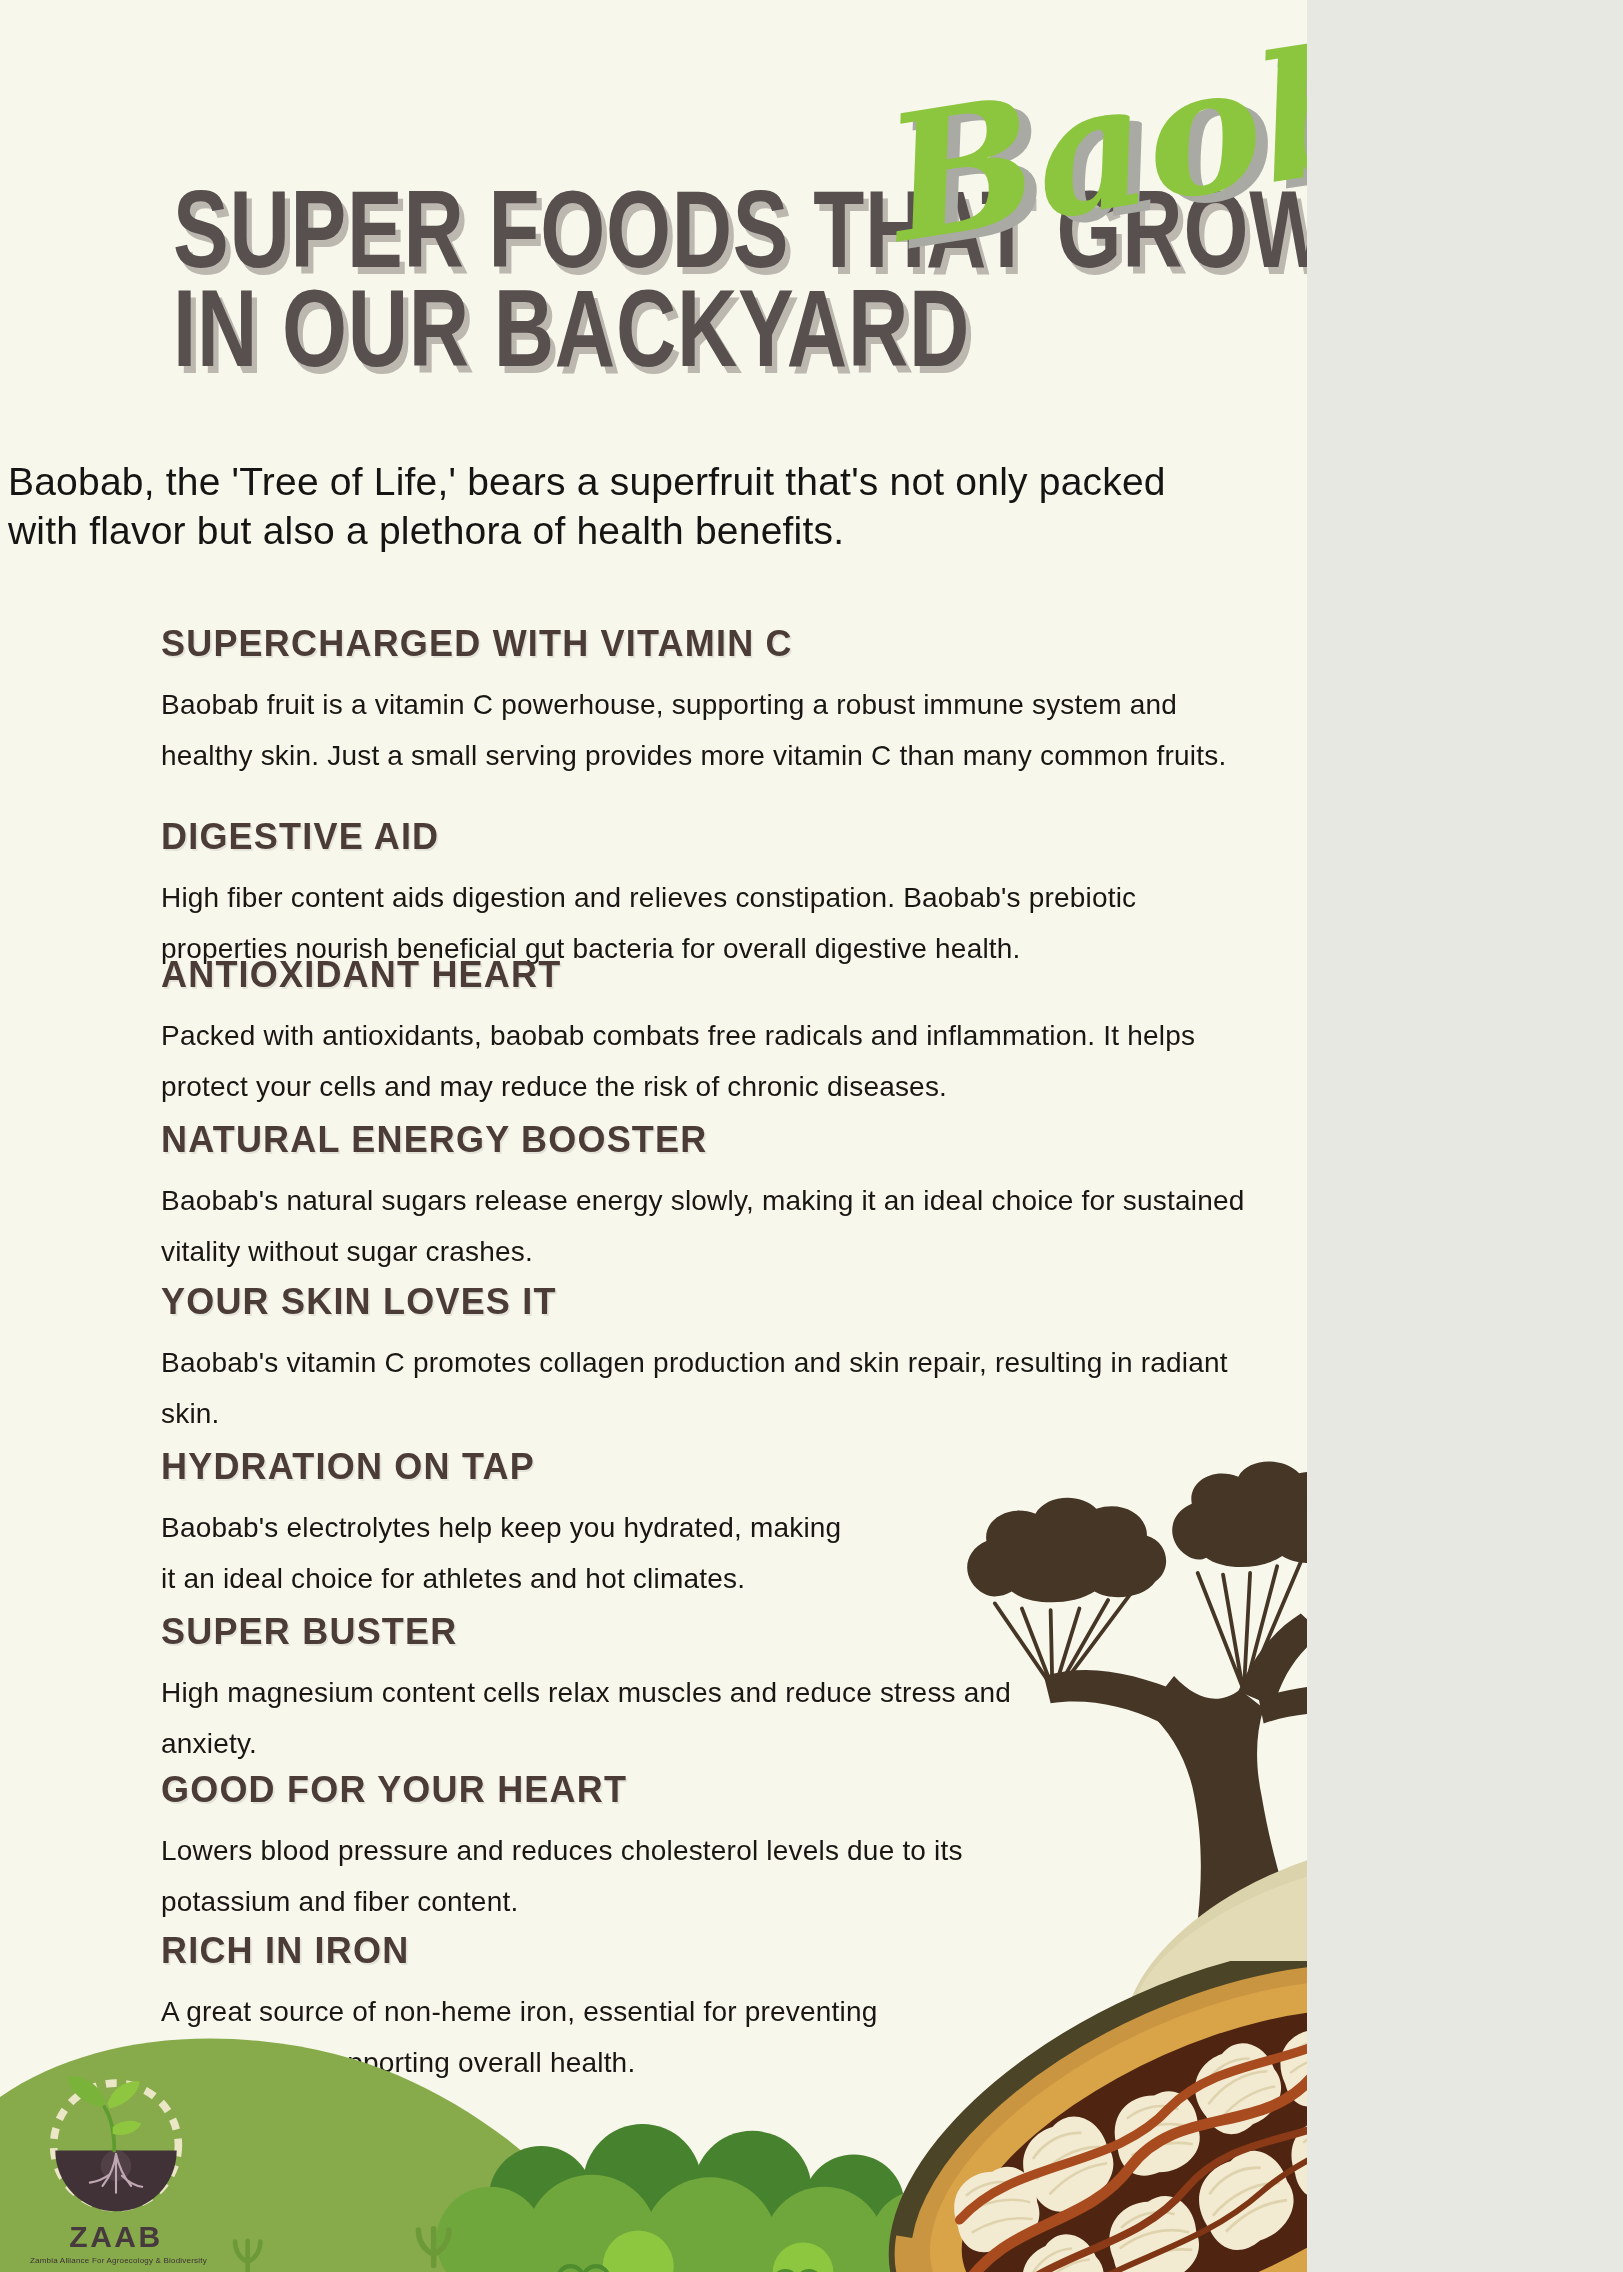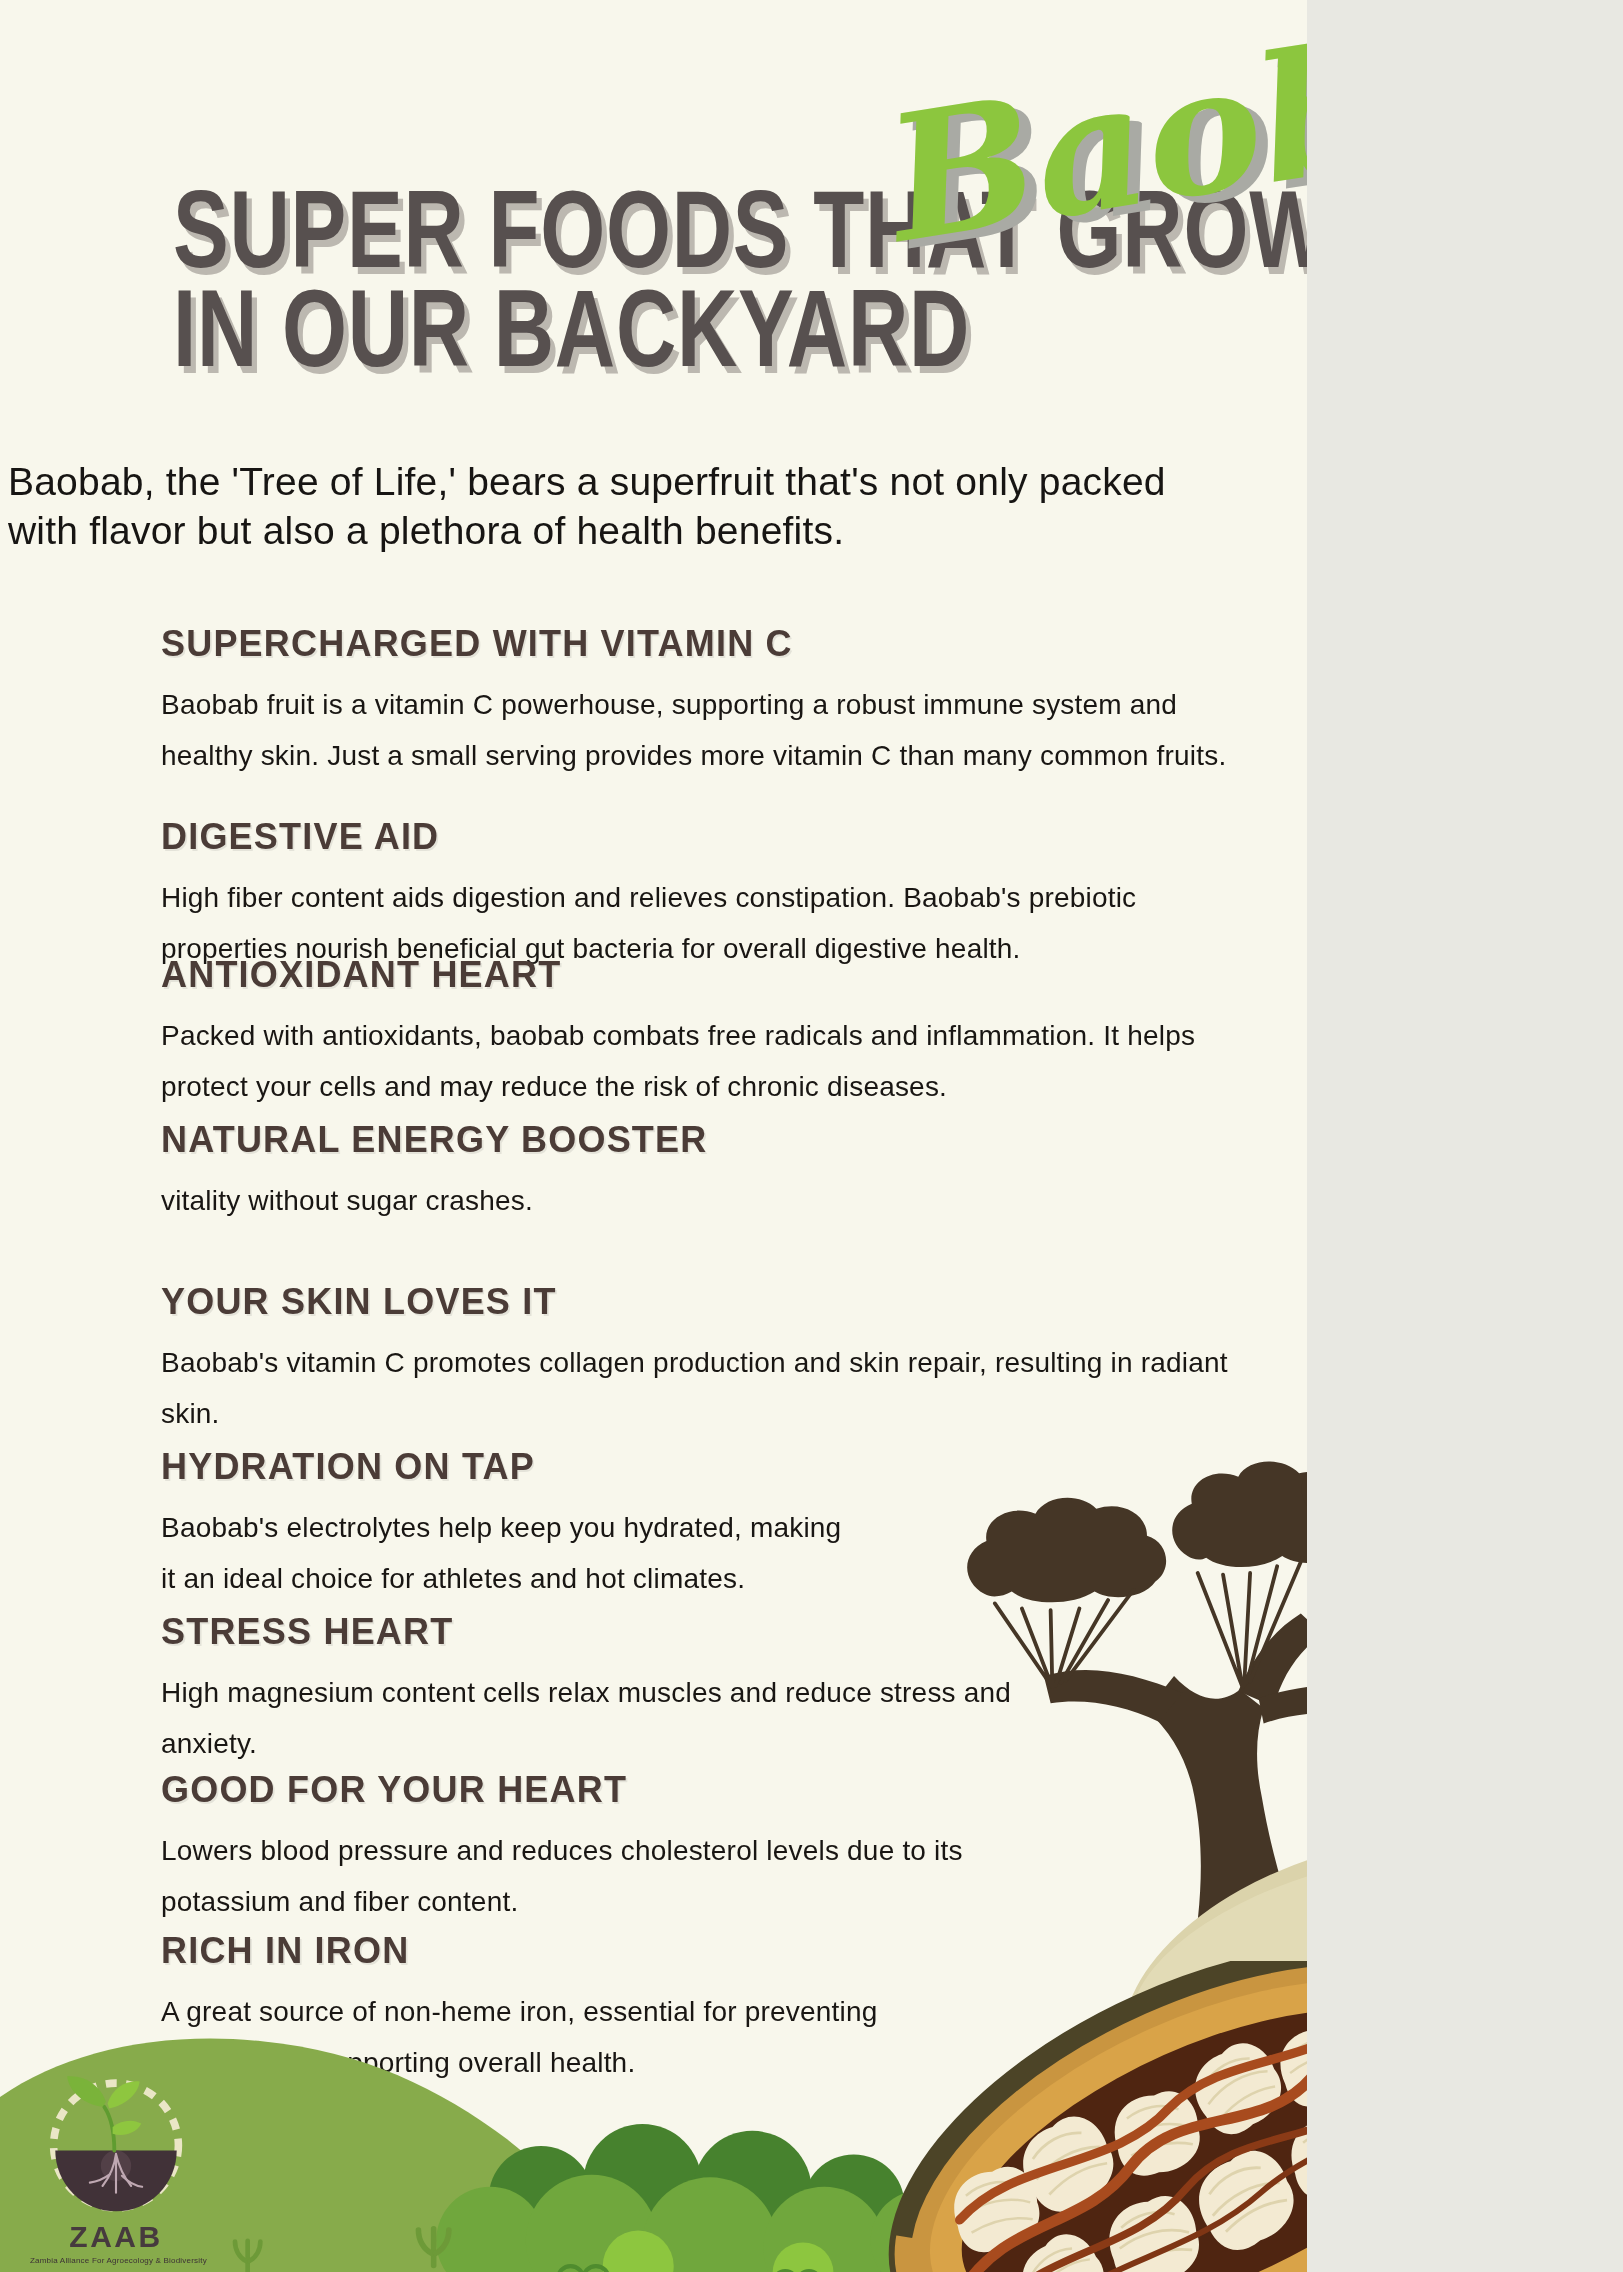--- a/index.html
+++ b/index.html
@@ -73,34 +73,35 @@
     <div class="bl">High fiber content aids digestion and relieves constipation. Baobab's prebiotic</div>
     <div class="bl">properties nourish beneficial gut bacteria for overall digestive health.</div>
   </section>
   <section class="sec s3">
     <h2>ANTIOXIDANT HEART</h2>
     <div class="bl">Packed with antioxidants, baobab combats free radicals and inflammation. It helps</div>
     <div class="bl">protect your cells and may reduce the risk of chronic diseases.</div>
   </section>
   <section class="sec s4">
     <h2>NATURAL ENERGY BOOSTER</h2>
+    <div class="bl">Baobab's natural sugars release energy slowly, making it an ideal choice for sustained</div>
     <div class="bl">vitality without sugar crashes.</div>
   </section>
   <section class="sec s5">
     <h2>YOUR SKIN LOVES IT</h2>
     <div class="bl">Baobab's vitamin C promotes collagen production and skin repair, resulting in radiant</div>
     <div class="bl">skin.</div>
   </section>
   <section class="sec s6">
     <h2>HYDRATION ON TAP</h2>
     <div class="bl">Baobab's electrolytes help keep you hydrated, making</div>
     <div class="bl">it an ideal choice for athletes and hot climates.</div>
   </section>
   <section class="sec s7">
-    <h2>STRESS HEART</h2>
+    <h2>SUPER BUSTER</h2>
     <div class="bl">High magnesium content cells relax muscles and reduce stress and</div>
     <div class="bl">anxiety.</div>
   </section>
   <section class="sec s8">
     <h2>GOOD FOR YOUR HEART</h2>
     <div class="bl">Lowers blood pressure and reduces cholesterol levels due to its</div>
     <div class="bl">potassium and fiber content.</div>
   </section>
   <section class="sec s9">
     <h2>RICH IN IRON</h2>

